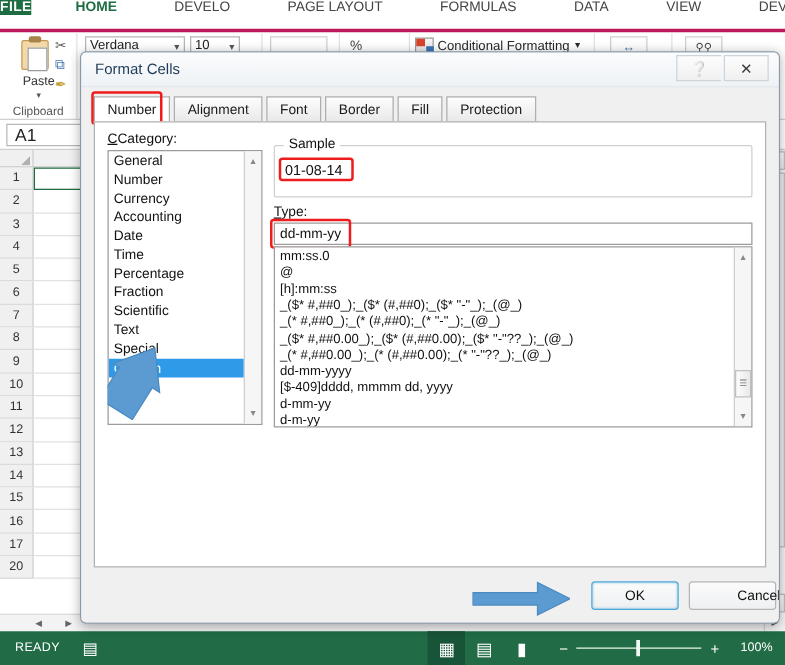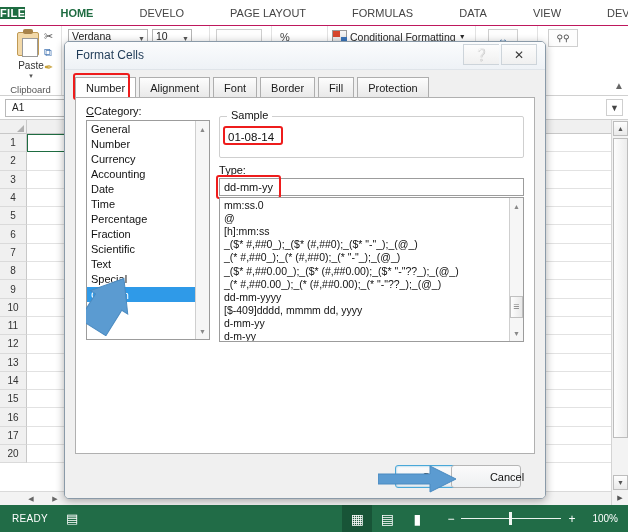--- a/index.html
+++ b/index.html
@@ -11,22 +11,22 @@
     overflow: hidden;
     position: relative;
     font-size: 11px;
     color: #1a1a1a;
   }
 
   
   #ribbon-tabs {
     position:absolute; left:0; top:0; width:628px; height:26px;
     background:#ffffff;
-    border-bottom:1px solid #be185d;
-    display:flex; align-items:center;gap:24px;
+    border-bottom:3px solid #be185d;
+    display:flex; align-items:flex-start;gap:24px;
   }
   .file-tab {
     width:52px; background:#1e6c41; color:#fff;
     display:flex; align-items:center; justify-content:center;
     font-size:11px; font-weight:bold; letter-spacing:.4px;
   }
   .rb-tab {
     padding:0 11px; display:flex; align-items:center;
     font-size:11px; color:#444; white-space:nowrap;
   }
@@ -110,21 +110,21 @@
 
   
   #formula-row {
     position:absolute; left:0; top:96px; width:628px; height:24px;
     background:#ffffff; border-bottom:1px solid #d0d0d0;
     display:flex; align-items:center;
   }
   #name-box {
     margin-left:5px; width:70px; height:18px; background:#fff;
     border:1px solid #b9b9b9; display:flex; align-items:center;
-    padding-left:6px; font-size:10px; color:#222;
+    padding-left:6px; font-size:14px; color:#222;
   }
   #fb-expand {
     position:absolute; right:5px; top:3px; width:17px; height:17px;
     border:1px solid #cfcfcf; background:#fff;
     display:flex; align-items:center; justify-content:center;
     font-size:9px; color:#444;
   }
 
   
   #grid-area {
@@ -216,21 +216,21 @@
   #zoom-track {
     width:100px; height:1px; background:#eaf3ee; position:relative; margin:0 2px;
   }
   #zoom-thumb {
     position:absolute; left:48px; top:-6px; width:3px; height:13px; background:#f0f6f2;
   }
   #zoom-pct { margin-left:12px; font-size:10px; }
 
   
   #format-dialog {
-    position:absolute; left:64px; top:41px; width:482px; height:458px;
+    position:absolute; left:64px; top:41px; width:560px; height:458px;
     background:#f0f0f0;
     border:1px solid #8a9aa8;
     border-radius:5px;
     box-shadow:0 2px 9px rgba(0,0,0,.32);
     overflow:hidden;
   }
   #dlg-titlebar {
     position:absolute; left:0; top:0; width:100%; height:28px;
     background:linear-gradient(#fbfcfd,#eef2f6);
     border-bottom:1px solid #dfe4e9;
@@ -366,21 +366,21 @@
   
   #ok-btn {
     position:absolute; right:80px; bottom:10px; width:70px; height:23px;
     background:linear-gradient(#fbfbfb,#eef0f2);
     border:1px solid #4aa8d8; border-radius:3px;
     box-shadow:0 0 2px rgba(70,160,210,.75) inset;
     display:flex; align-items:center; justify-content:center;
     font-size:11px; color:#111;
   }
   #cancel-btn {
-    position:absolute; right:24px; bottom:10px; width:70px; height:23px;
+    position:absolute; right:2px; bottom:10px; width:70px; height:23px;
     background:linear-gradient(#fbfbfb,#eef0f2);
     border:1px solid #b6b6b6; border-radius:3px;
     display:flex; align-items:center; justify-content:center;
     font-size:11px; color:#111;padding-left:42px;
   }
 
   
   #ok-arrow {
     position:absolute; left:378px; top:464px; width:78px; height:30px;
     pointer-events:none;

